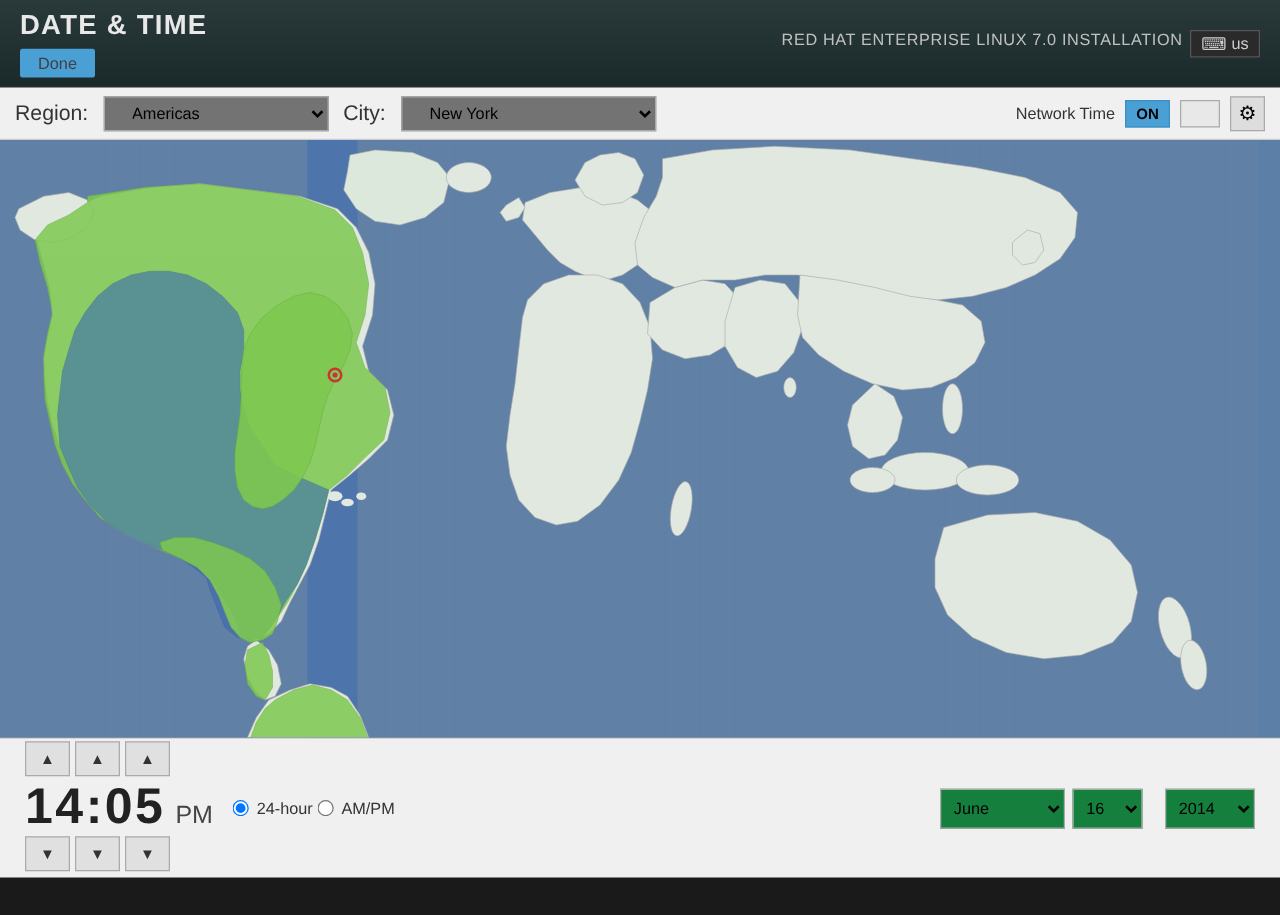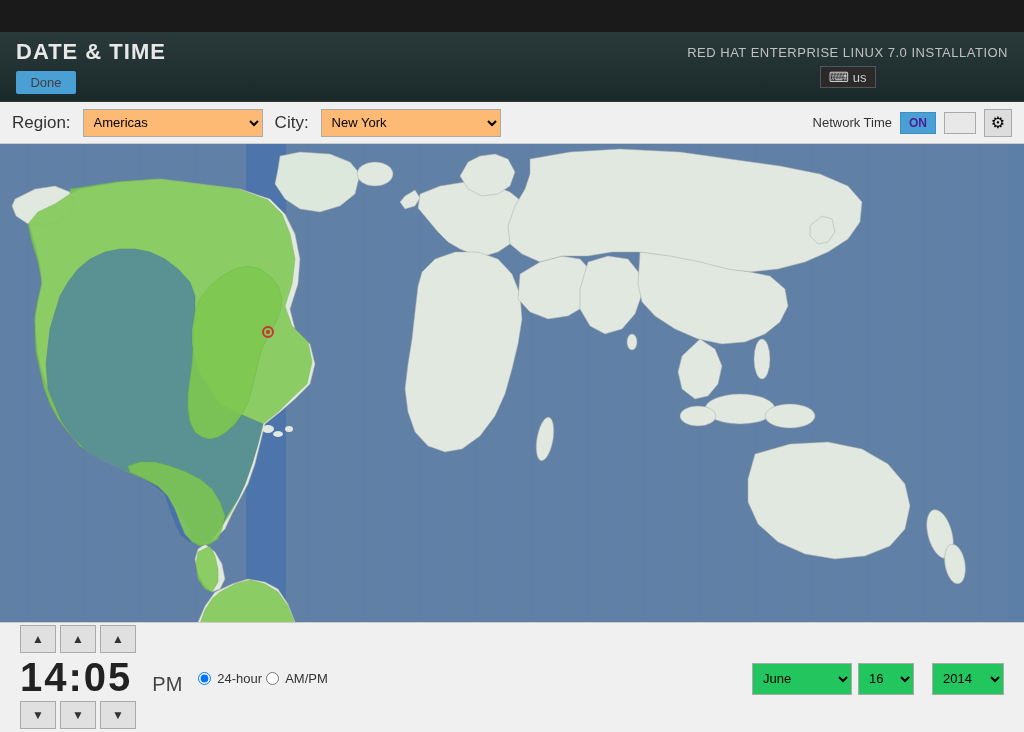--- a/index.html
+++ b/index.html
@@ -14,43 +14,42 @@
 
     
     #header {
       height: 70px;
       background: linear-gradient(180deg, #2a3a3a 0%, #1a2a2a 100%);
       display: flex;
       align-items: center;
       justify-content: space-between;
       padding: 0 16px;
       border-bottom: 1px solid #333;
-      margin-top: 32px;
     }
     #header-left { display: flex; flex-direction: column; gap: 6px; }
     #page-title-text {
       color: #e8e8e8;
       font-size: 22px;
       font-weight: bold;
       letter-spacing: 1px;
     }
     #done-button {
       background: #4a9fd4;
       color: #404040;
       border: none;
       padding: 4px 14px;
       font-size: 13px;
       cursor: pointer;
       border-radius: 2px;
       width: 60px;
     }
     #header-right {
       display: flex;
-      flex-direction: column;
-      align-items: center;
+      flex-direction: row;
+      align-items: flex-start;
       gap: 6px;
     }
     #install-title {
       color: #c0c0c0;
       font-size: 13px;
       letter-spacing: 0.5px;
     }
     #locale-badge {
       display: flex;
       align-items: center;
@@ -77,40 +76,40 @@
     }
     #toolbar label {
       color: #333;
       font-size: 17px;
       font-weight: normal;
     }
     #region-select, #city-select {
       height: 28px;
       font-size: 13px;
       border: 1px solid #aaa;
-      background: #fdba74;
-      padding: 0 6px;
+      background: #737373;
+      padding: 0 18px;
       cursor: pointer;
     }
     #region-select { width: 180px; }
-    #city-select { width: 180px; }
+    #city-select { width: 204px; }
 
     #network-time-area {
       margin-left: auto;
       display: flex;
       align-items: center;
       gap: 8px;
     }
     #network-time-label {
       color: #333;
       font-size: 13px;
     }
     #toggle-on {
       background: #4a9fd4;
-      color: #4c1d95;
+      color: #000000;
       font-size: 12px;
       font-weight: bold;
       padding: 3px 8px;
       border: 1px solid #3a8fc4;
       cursor: pointer;
     }
     #toggle-input {
       width: 32px;
       height: 22px;
       border: 1px solid #aaa;
@@ -173,21 +172,21 @@
       display: flex;
       align-items: center;
       justify-content: center;
       font-size: 12px;
       color: #333;
     }
 
     #time-display {
       display: flex;
       align-items: baseline;
-      gap: 20px;
+      gap: 8px;
     }
     #time-value {
       font-size: 40px;
       color: #222;
       font-weight: bold;
       letter-spacing: 2px;
       line-height: 1;
     }
     #ampm-label {
       font-size: 20px;
@@ -212,21 +211,21 @@
     #date-controls {
       margin-left: auto;
       display: flex;
       gap: 6px;
       align-items: center;
     }
     #month-select, #day-select, #year-select {
       height: 32px;
       font-size: 13px;
       border: 1px solid #aaa;
-      background: #22c55e;
+      background: #15803d;
       padding: 0 6px;
       cursor: pointer;
     }
     #month-select { width: 100px; }
     #day-select { width: 56px; }
     #year-select { width: 72px; margin-left: 12px; }
 
     
     .time-colon {
       font-size: 40px;

